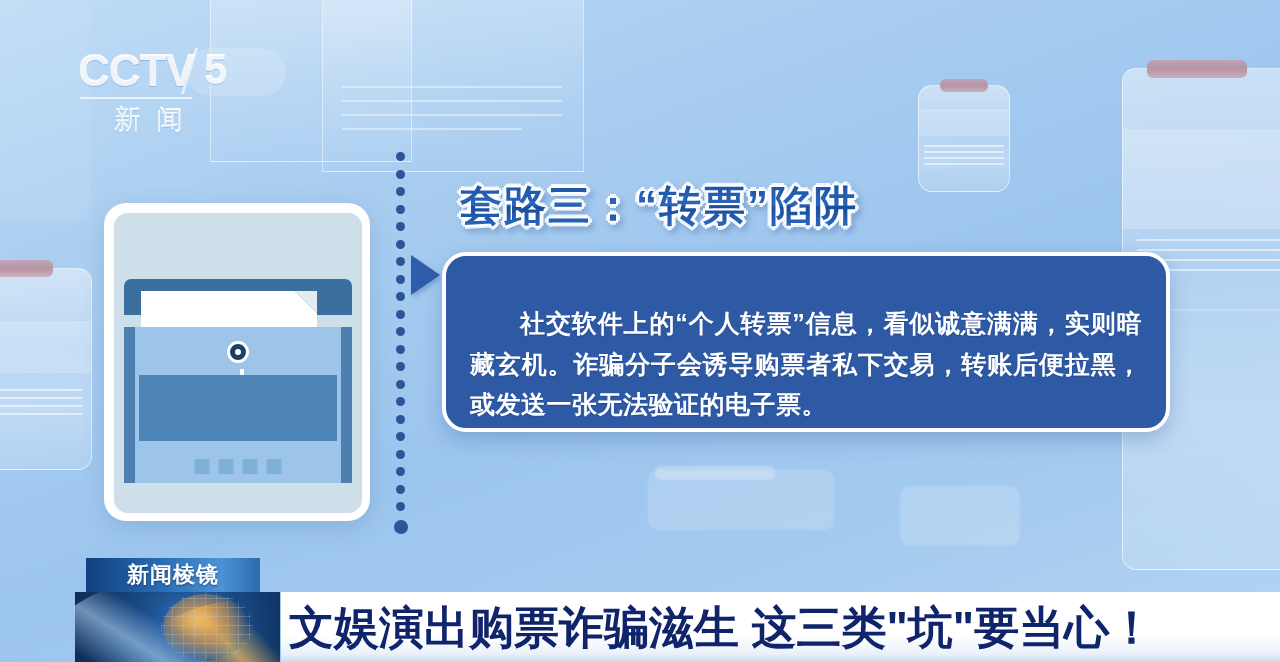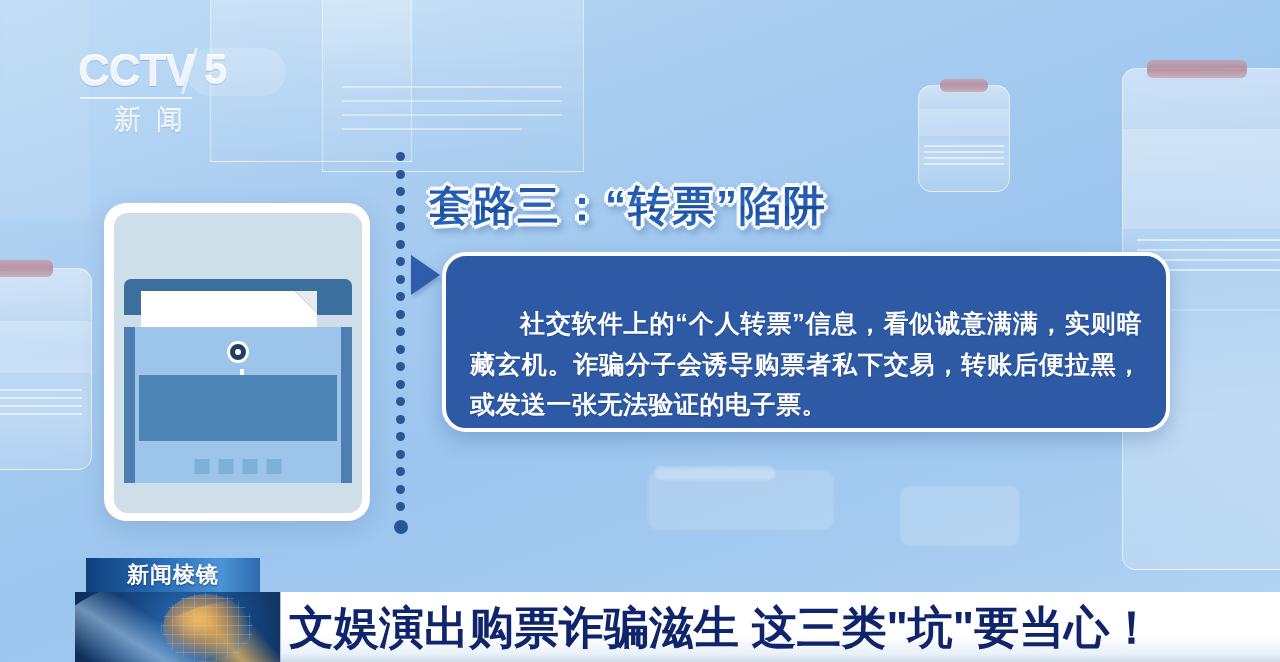--- a/index.html
+++ b/index.html
@@ -265,21 +265,21 @@
     width: 0; height: 0;
     border-left: 29px solid #2f5cab;
     border-top: 20px solid transparent;
     border-bottom: 20px solid transparent;
     filter: drop-shadow(2px 3px 2px rgba(40,80,140,0.3));
   }
 
   
   #section-title {
     position: absolute;
-    left: 429px;
+    left: 460px;
     top: 178px;
     font-size: 42px;
     font-weight: bold;
     letter-spacing: 2px;
     background: linear-gradient(180deg, #1b4d9e 0%, #2a66bd 48%, #1a4b9a 52%, #2f74cf 100%);
     -webkit-background-clip: text;
     background-clip: text;
     color: transparent;
     -webkit-text-stroke: 0px;
     text-shadow: none;

